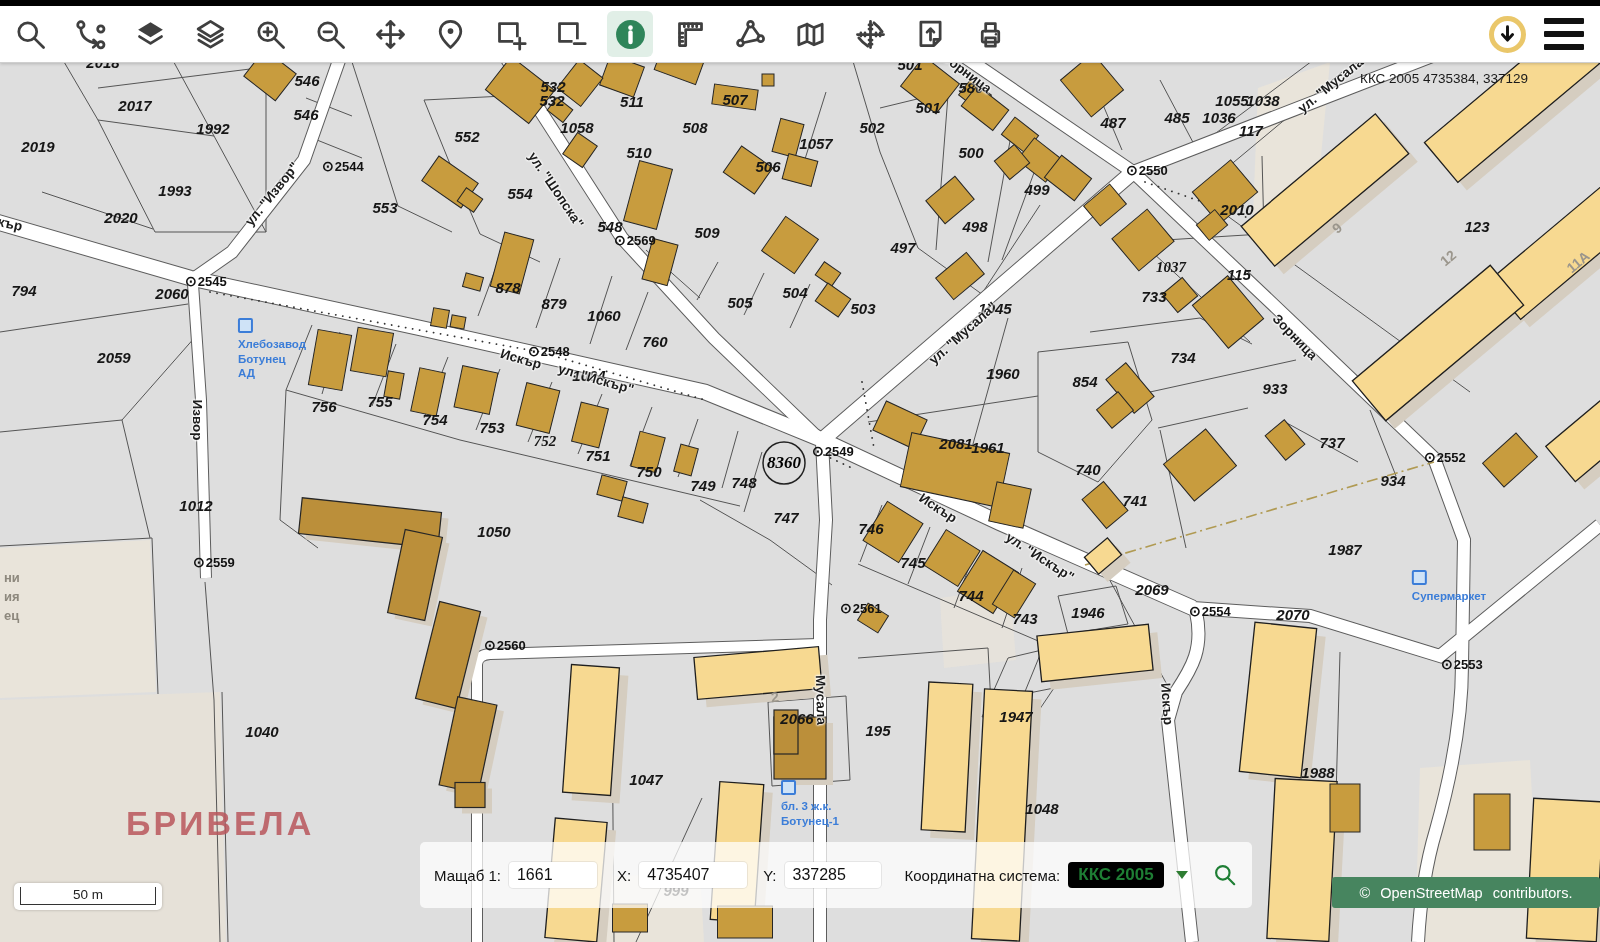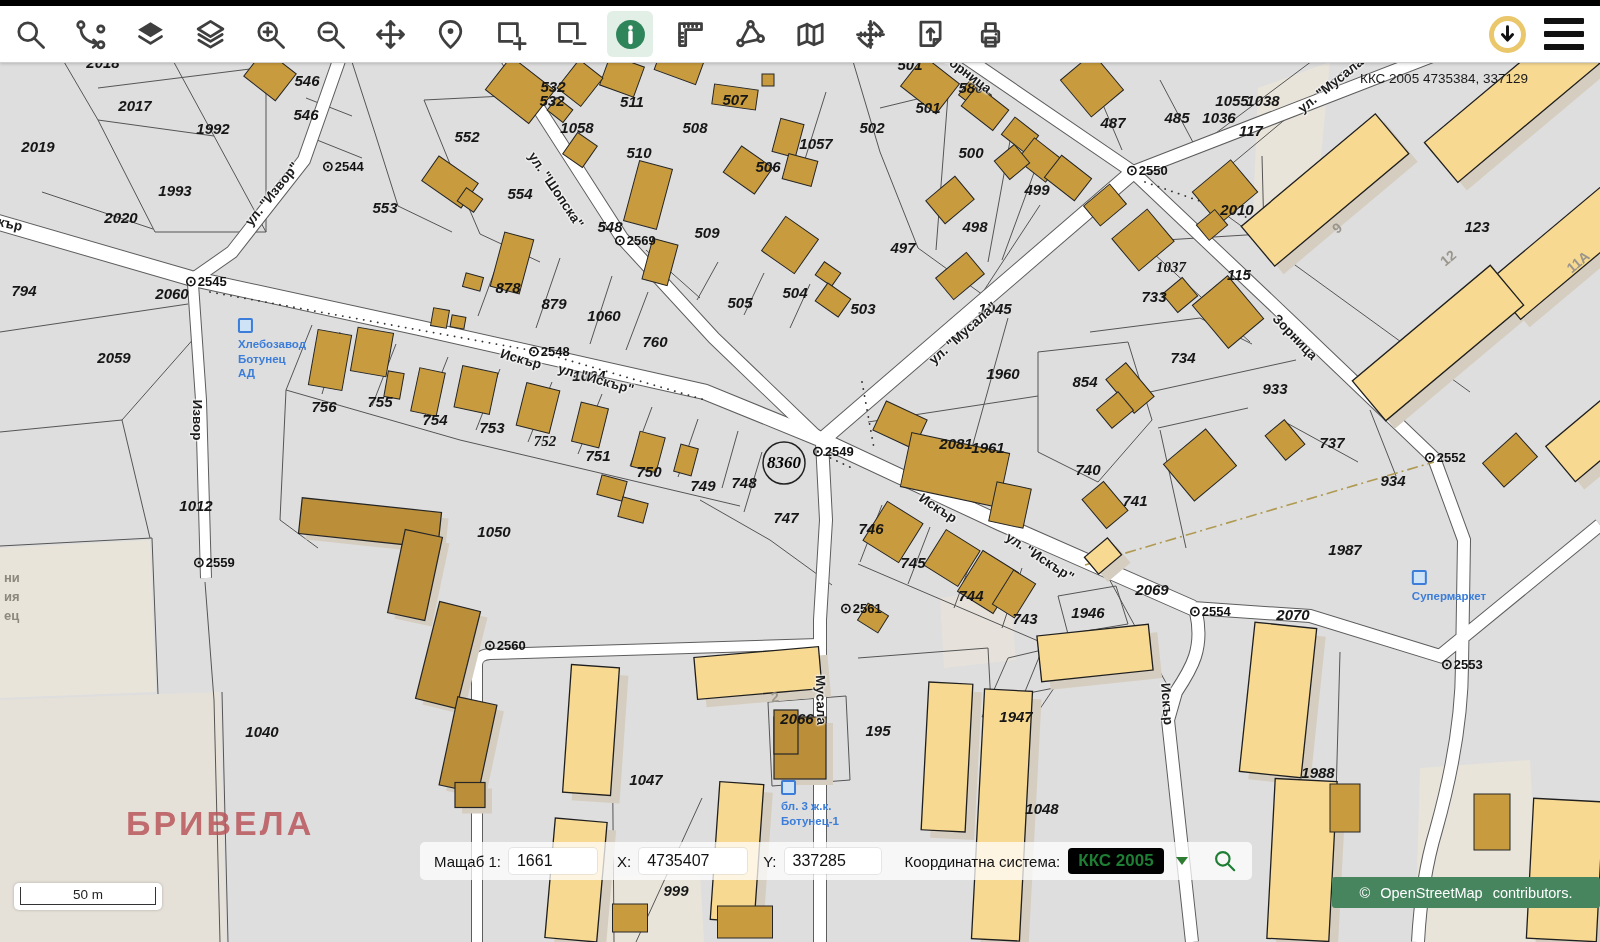--- a/index.html
+++ b/index.html
@@ -40,21 +40,21 @@
   #readout{position:absolute;right:72px;top:9px;font:400 13.5px "Liberation Sans",sans-serif;color:#1a1a1a;}
   #watermark{position:absolute;left:126px;top:742px;font:700 34px "Liberation Sans",sans-serif;
     letter-spacing:3px;color:rgba(184,86,92,.85);}
   #scalebar{position:absolute;left:14px;top:821px;width:148px;height:27px;background:#fff;
     border-radius:5px;box-shadow:0 0 3px rgba(0,0,0,.25);}
   #scalebar .bracket{position:absolute;left:6px;right:6px;top:4px;bottom:5px;
     border-left:1.5px solid #333;border-right:1.5px solid #333;border-bottom:1.5px solid #333;}
   #scalebar .sb-label{position:absolute;width:100%;text-align:center;top:4px;
     font:400 13.5px "Liberation Sans",sans-serif;color:#222;}
   #bottombar{position:absolute;left:420px;top:780px;height:34px;display:flex;align-items:center;
-    background:rgba(255,255,255,.74);border-radius:5px;padding:2px 14px;gap:8px;}
+    background:rgba(255,255,255,.74);border-radius:5px;padding:16px 14px;gap:8px;}
   #bottombar label{font:400 15px "Liberation Sans",sans-serif;color:#111;white-space:nowrap;}
   #bottombar input{height:24px;border:none;border-radius:4px;background:#fff;
     box-shadow:0 0 0 1px rgba(0,0,0,.07);font:400 16px "Liberation Sans",sans-serif;color:#111;
     padding:1px 8px;outline:none;}
   #scale-input{width:72px;} #x-input{width:92px;} #y-input{width:80px;}
   #crs-box{height:26px;background:#000000;border-radius:4px;display:flex;align-items:center;
     padding:0 10px;cursor:pointer;}
   #crs-box span{font:700 17px "Liberation Sans",sans-serif;color:#1e7e34;}
   #crs-caret{width:0;height:0;border-left:6px solid transparent;border-right:6px solid transparent;
     border-top:8px solid #2e7d32;margin:0 6px 0 4px;cursor:pointer;}

